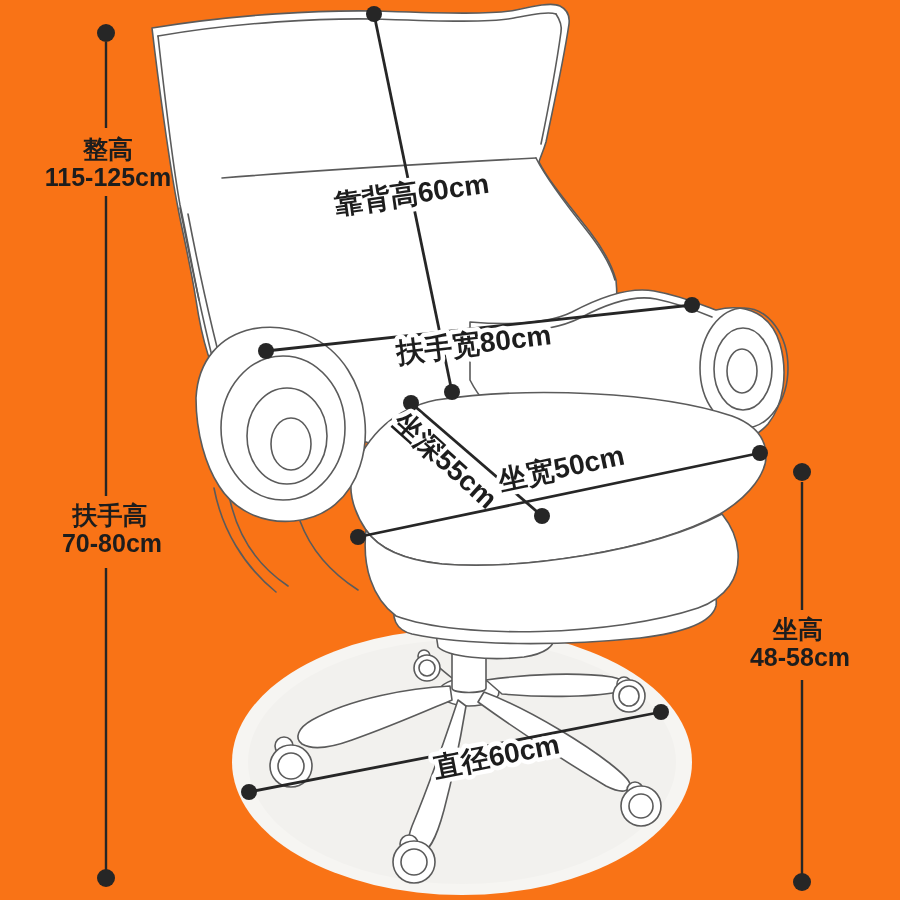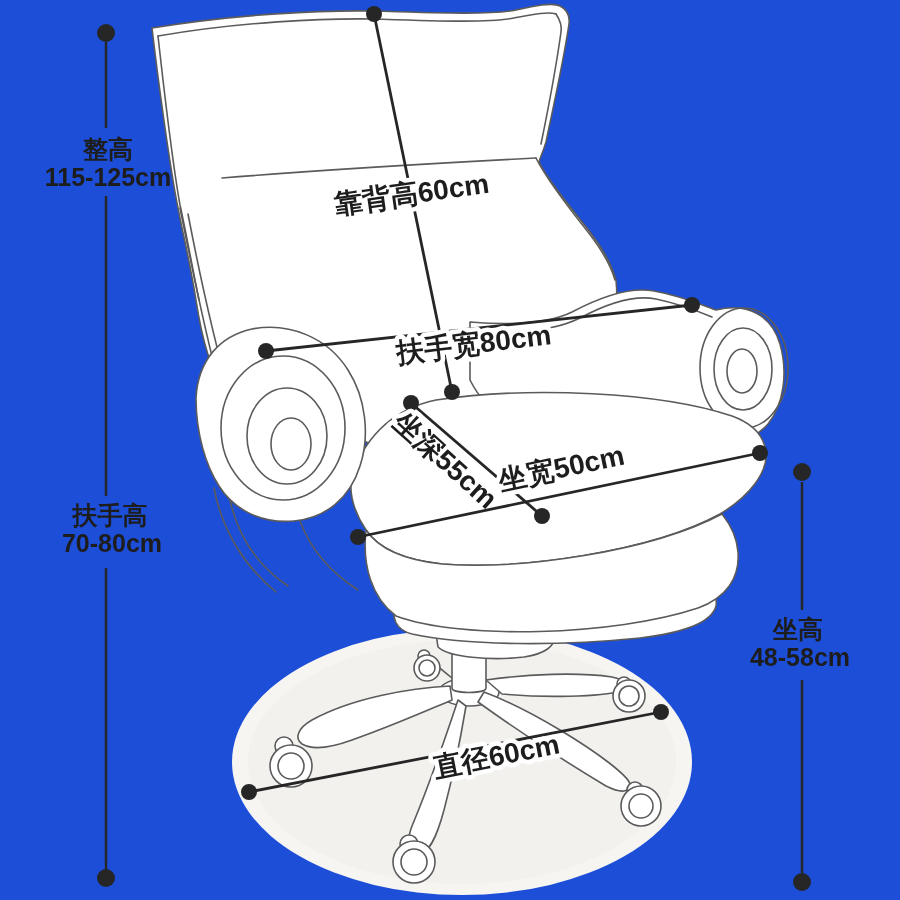--- a/index.html
+++ b/index.html
@@ -1,16 +1,16 @@
 <!DOCTYPE html>
 <html><head>
 <meta charset="utf-8">
 <style>
   html,body{margin:0;padding:0;background:#ffffff;}
-  .stage{position:relative;width:900px;height:900px;background:#1d4ed8;overflow:hidden;
+  .stage{position:relative;width:900px;height:900px;background:#f97316;overflow:hidden;
          font-family:"Liberation Sans","DejaVu Sans",sans-serif;}
   svg{display:block;}
   .chair{stroke:#5b5b5b;stroke-width:1.6;fill:none;stroke-linecap:round;stroke-linejoin:round;}
   .chair-fill{stroke:#5b5b5b;stroke-width:1.6;fill:#ffffff;stroke-linejoin:round;}
   .mat{stroke:none;}
   .dim-line{stroke:#262626;stroke-width:2.4;fill:none;}
   .dim-line-thick{stroke:#262626;stroke-width:2.8;fill:none;}
   .dim-dot{fill:#262626;stroke:none;}
   .dim-text{fill:#1d1d1d;font-weight:600;text-anchor:middle;}
   .side-label{font-size:25px;}

